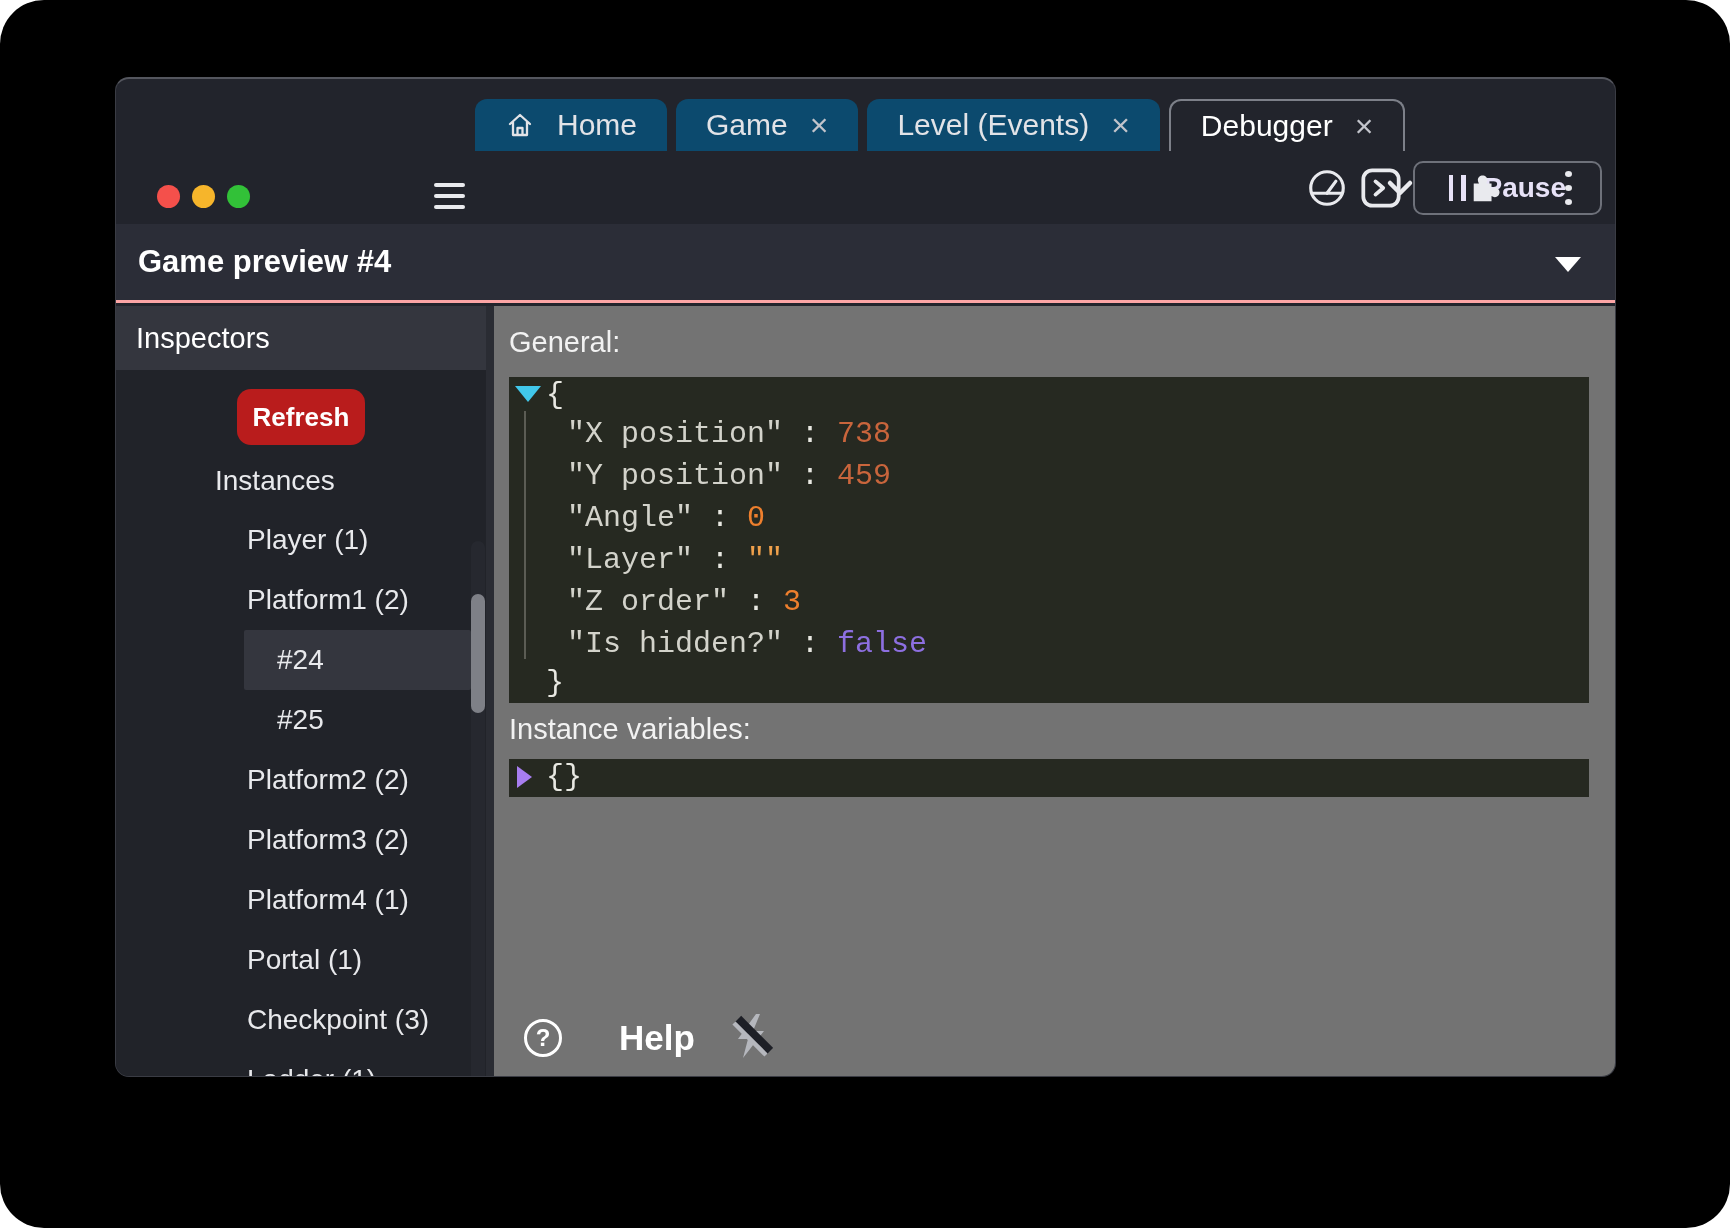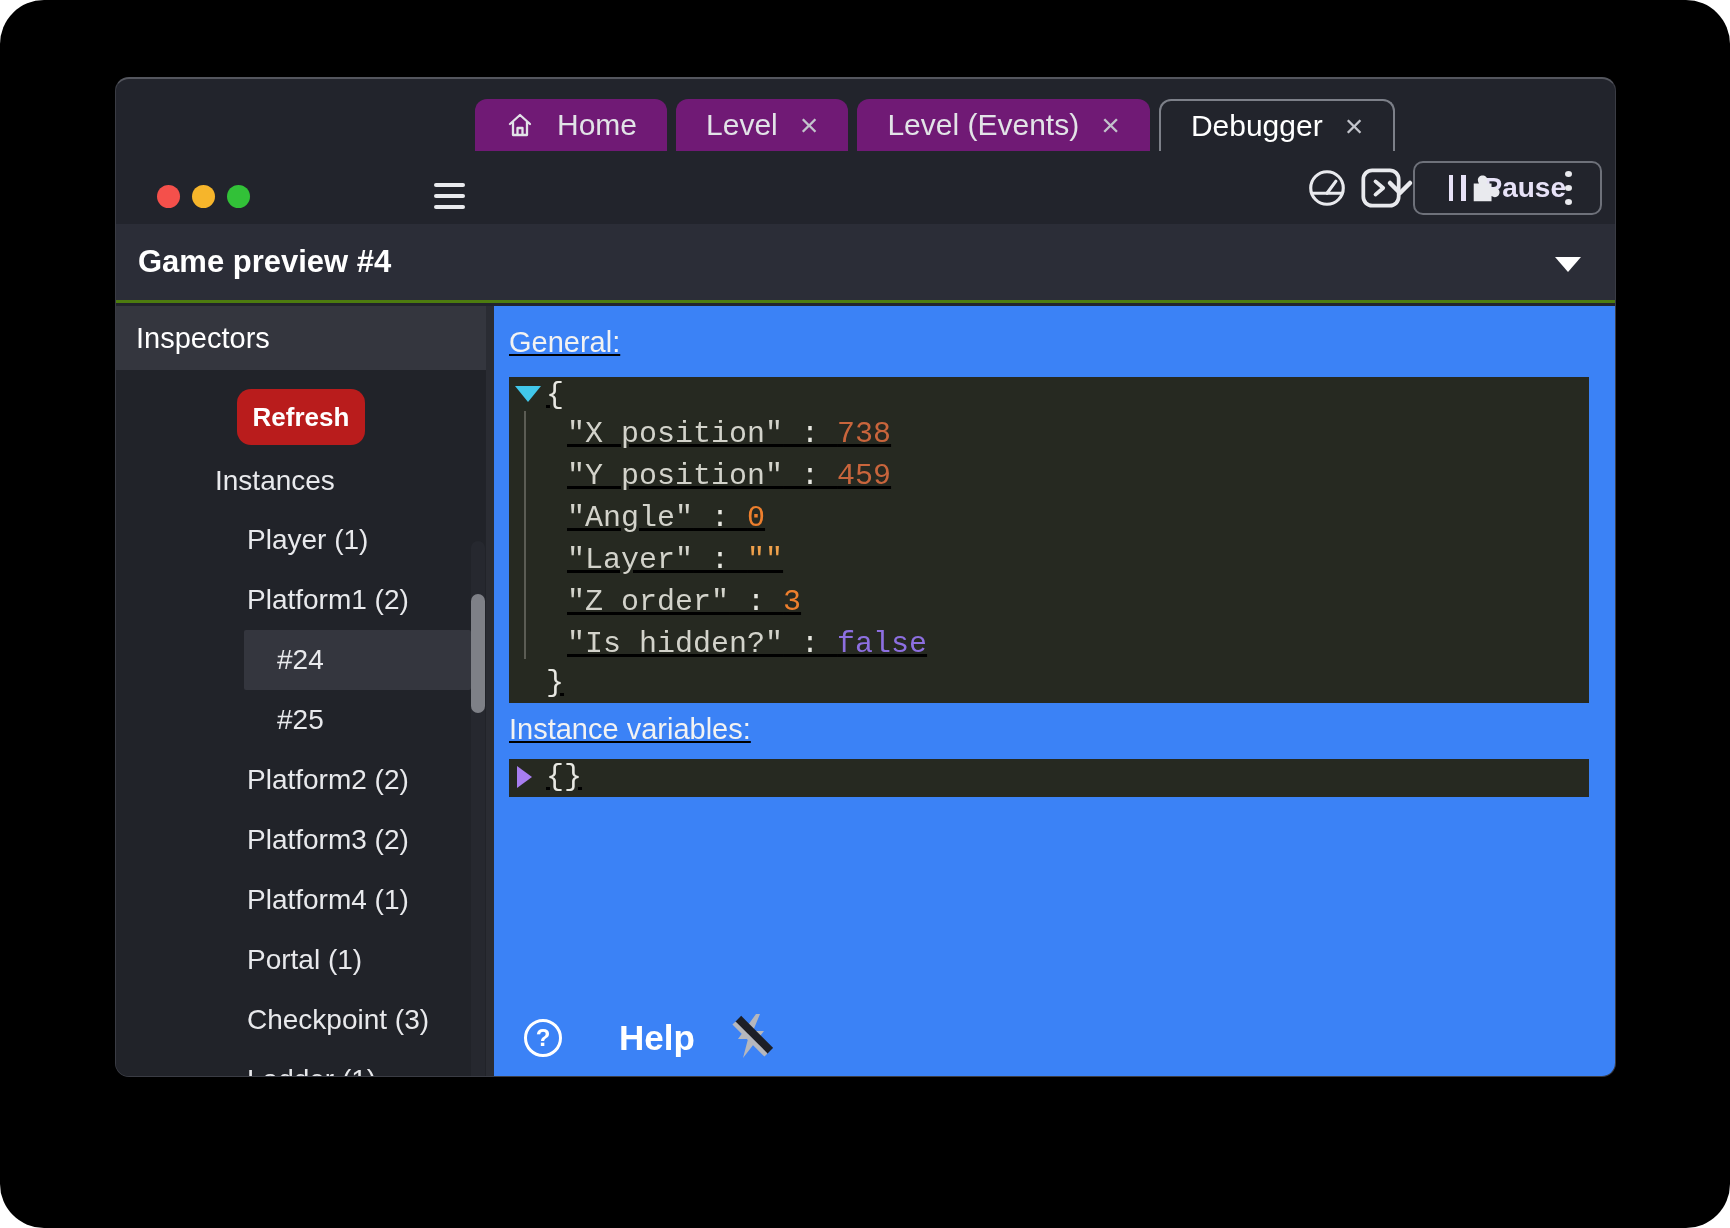--- a/index.html
+++ b/index.html
@@ -15,21 +15,21 @@
 
   
   .titlebar { position:relative; height:72px; display:flex; align-items:flex-end; }
   .traffic { position:absolute; left:41px; top:106px; display:flex; gap:12px; }
   .traffic span { width:23px; height:23px; border-radius:50%; display:block; }
   .hamburger { position:absolute; left:318px; top:104px; width:31px; height:26px;
                display:flex; flex-direction:column; justify-content:space-between; cursor:pointer; }
   .hamburger i { display:block; height:4px; background:#e9eaee; border-radius:2px; }
   .tabs { position:absolute; left:359px; bottom:0; display:flex; gap:9px; align-items:flex-end; }
   .tab { height:52px; display:flex; align-items:center; gap:22px; padding:0 30px;
-         border-radius:12px 12px 0 0; background:#701a75; color:#e2e3e7;
+         border-radius:12px 12px 0 0; background:#0c4a6e; color:#e2e3e7;
          font-size:30px; white-space:nowrap; cursor:pointer; }
   .tab.active { background:#22242c; border:2px solid #7d8089; border-bottom:none;
                 color:#ffffff; }
   .tab .close { font-size:32px; color:#c2c4cb; line-height:1; cursor:pointer; }
   .tab svg { display:block; }
   .titlebar-right { position:absolute; right:30px; top:92px; display:flex; gap:50px; align-items:center; }
   .tb-icon { width:34px; height:34px; display:flex; align-items:center; justify-content:center; cursor:pointer; }
   .kebab { display:flex; flex-direction:column; gap:8px; }
   .kebab i { width:7px; height:7px; border-radius:50%; background:#e9eaee; }
 
@@ -38,32 +38,32 @@
              gap:10px; padding-right:13px; }
   .tool-icon { width:44px; height:44px; display:flex; align-items:center; justify-content:center; cursor:pointer; }
   .pause-btn { display:flex; align-items:center; gap:18px; height:54px; padding:0 34px;
                border:2.5px solid #6e717a; border-radius:10px; color:#e7e2f7;
                font-size:28px; font-weight:bold; cursor:pointer; background:transparent; }
   .pause-glyph { display:flex; gap:8px; }
   .pause-glyph i { width:4.5px; height:26px; background:#e7e2f7; display:block; }
 
   
   .preview-bar { position:relative; height:79px; background:#2b2d37;
-                 border-bottom:3px solid #4d7c0f; display:flex; align-items:center;
+                 border-bottom:3px solid #fca5a5; display:flex; align-items:center;
                  padding-left:22px; }
   .preview-bar .title { color:#fff; font-size:31px; font-weight:bold; }
   .preview-caret { position:absolute; right:34px; top:33px; width:0; height:0; cursor:pointer;
                    border-left:13px solid transparent; border-right:13px solid transparent;
                    border-top:15px solid #ffffff; }
 
   
   .body { position:absolute; top:227px; bottom:0; left:0; right:0; display:flex; }
   .sidebar { position:relative; width:370px; background:#212329; overflow:hidden; }
   .v-divider { width:8px; background:#2a2c33; }
-  .main { position:relative; flex:1; background:#3b82f6; padding:0 26px 0 15px; overflow:hidden;text-decoration:underline; }
+  .main { position:relative; flex:1; background:#737373; padding:0 26px 0 15px; overflow:hidden; }
 
   
   .inspectors-bar { height:64px; background:#34363e; display:flex; align-items:center;
                     padding-left:20px; color:#fff; font-size:29px; }
   .refresh-btn { display:block; margin:19px auto 0; width:128px; height:56px;
                  background:#b91c1c; border:none; border-radius:14px; color:#fff;
                  font-size:26px; font-weight:bold; font-family:inherit; cursor:pointer; }
   .instances-label { margin-top:20px; padding-left:99px; color:#e8e9ec; font-size:28px; height:28px; }
   .tree { margin-top:17px; }
   .tree-row { height:60px; display:flex; align-items:center; color:#e8e9ec;
@@ -128,21 +128,21 @@
       <div class="tabs" id="tabs">
           <div class="tab">
             <span>
               <svg width="30" height="28" viewBox="0 0 28 28">
                 <path d="M4 13 L14 4 L24 13 M7 11 V24 H21 V11 M11.5 24 v-7 h5 v7" fill="none" stroke="#e2e3e7" stroke-width="2.3" stroke-linecap="round" stroke-linejoin="round"></path>
               </svg>
             </span>
             <span>Home</span>
           </div>
           <div class="tab">
-            <span>Level</span>
+            <span>Game</span>
             <span class="close">×</span>
           </div>
           <div class="tab">
             <span>Level (Events)</span>
             <span class="close">×</span>
           </div>
           <div class="tab active">
             <span>Debugger</span>
             <span class="close">×</span>
           </div>

